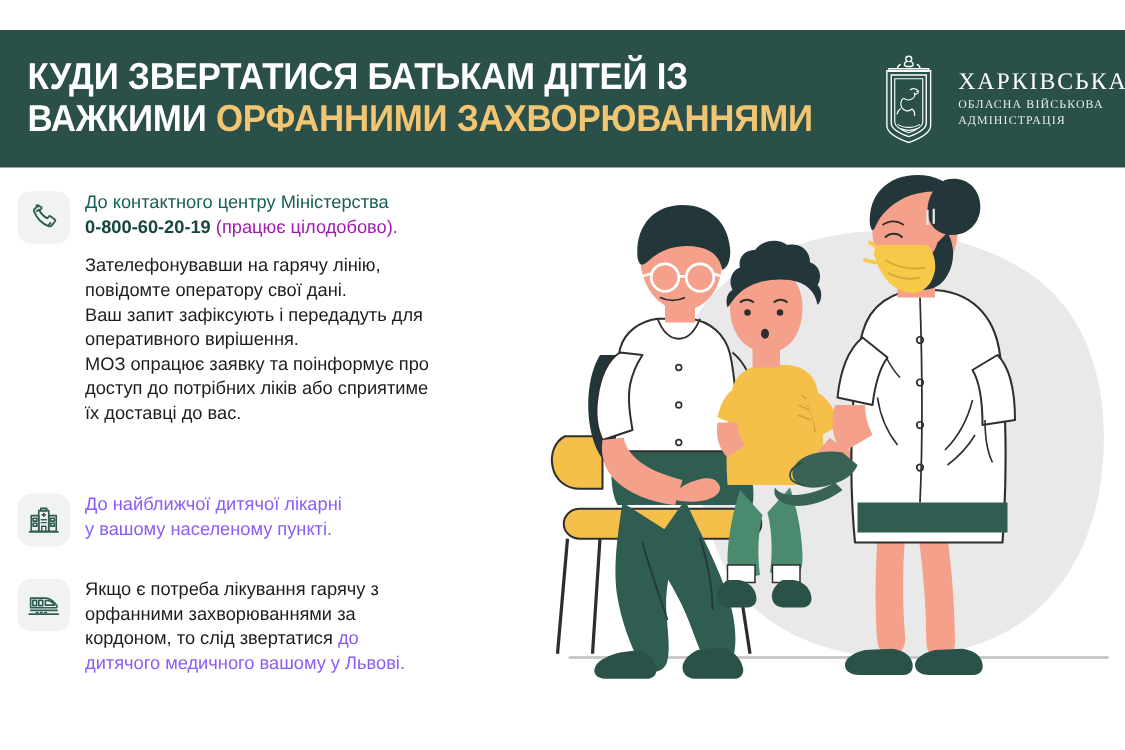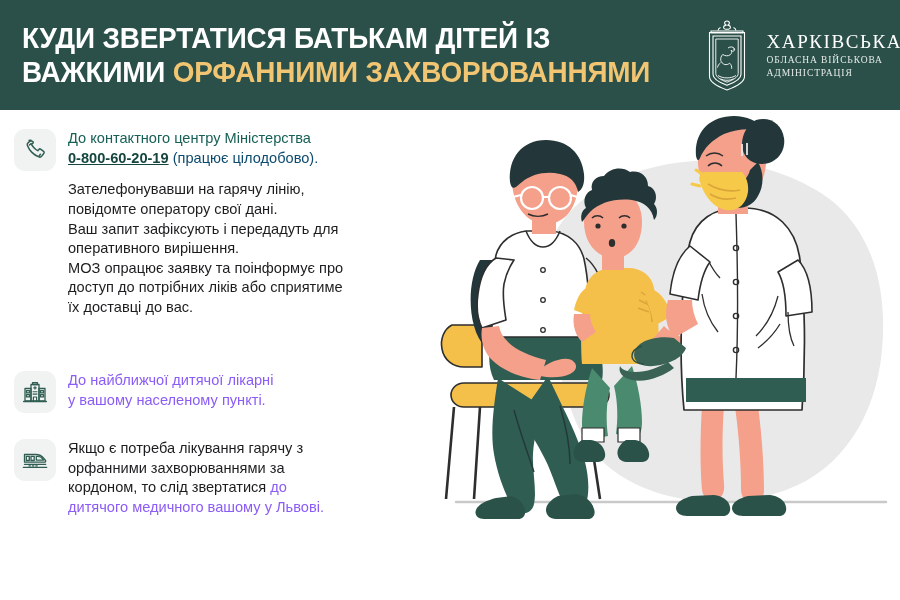--- a/index.html
+++ b/index.html
@@ -2,21 +2,21 @@
 <html lang="uk"><head>
 <meta charset="utf-8">
 <style>
   html,body{margin:0;padding:0;}
   body{
     width:900px;height:600px;overflow:hidden;
     background:#ffffff;
     font-family:"Liberation Sans","DejaVu Sans",sans-serif;
     -webkit-font-smoothing:antialiased;
   }
-  .page{position:relative;width:900px;height:484px;background:#fff;}
+  .page{position:relative;width:900px;height:484px;background:#fff;margin-top:24px;}
 
   
   .header{
     position:absolute;left:0;top:0;width:900px;height:110px;
     background:#2a5049;
     display:flex;align-items:center;justify-content:space-between;
     box-sizing:border-box;padding:0 24px 0 22px;
   }
   .title-wrap{max-width:690px;}
   .title-line{
@@ -58,21 +58,21 @@
     width:42px;height:42px;border-radius:11px;background:#f1f2f2;
     flex:0 0 auto;display:flex;align-items:center;justify-content:center;
     margin-right:12px;margin-top:1px;
   }
   .icon-tile svg{display:block;}
 
   .btext{
     font-size:14.6px;line-height:1.345;color:#1d1d1f;
     padding-top:1px;width:365px;
   }
-  .btext .tealbold{color:#14463f;font-weight:700;text-decoration:underline;}
+  .btext .tealbold{color:#14463f;font-weight:700;}
   .teal-strong{color:#8b5cf6;}
   .lead{color:#176055;}
   .para{margin-top:12px;color:#1d1d1f;}
   .nowrapline{display:block;white-space:nowrap;}
 
   
   .illus{position:absolute;right:0;top:110px;width:470px;height:440px;overflow:hidden;}
   .illus svg{position:absolute;right:-6px;top:0;display:block;}
 
   
@@ -126,21 +126,21 @@
     <div class="block block-1">
       <div class="icon-tile">
         <svg width="26" height="26" viewBox="0 0 26 26" fill="none" stroke="#2f5d52" stroke-width="1.5" stroke-linecap="round" stroke-linejoin="round">
           <path d="M9.1 3.4 6.2 5.6c-.9.7-1.2 1.9-.8 2.9 1 2.5 2.5 4.9 4.5 6.9 2 2 4.4 3.5 6.9 4.5 1 .4 2.2.1 2.9-.8l2.2-2.9c.4-.6.3-1.4-.3-1.8l-3-2.2c-.5-.4-1.3-.3-1.7.2l-1.1 1.3c-1.3-.7-2.5-1.6-3.6-2.7-1.1-1.1-2-2.3-2.7-3.6l1.3-1.1c.5-.4.6-1.2.2-1.7L8.9 3.7c-.4-.6-1.2-.7-1.8-.3"></path>
           <path d="M9.2 6.6 7.4 8M18.4 17.3l-1.4 1.8"></path>
         </svg>
       </div>
       <div class="btext">
         <div class="lead">
           <span class="nowrapline">До контактного центру Міністерства</span>
-          <span class="nowrapline"><span class="tealbold">0-800-60-20-19</span><span style="color:#0c4a6e"> (працює цілодобово).</span></span>
+          <span class="nowrapline"><span class="tealbold">0-800-60-20-19</span><span style="color:#a21caf"> (працює цілодобово).</span></span>
         </div>
         <div class="para">
           <span class="nowrapline">Зателефонувавши на гарячу лінію,</span>
           <span class="nowrapline">повідомте оператору свої дані.</span>
           <span class="nowrapline">Ваш запит зафіксують і передадуть для</span>
           <span class="nowrapline">оперативного вирішення.</span>
           <span class="nowrapline">МОЗ опрацює заявку та поінформує про</span>
           <span class="nowrapline">доступ до потрібних ліків або сприятиме</span>
           <span class="nowrapline">їх доставці до вас.</span>
         </div>

